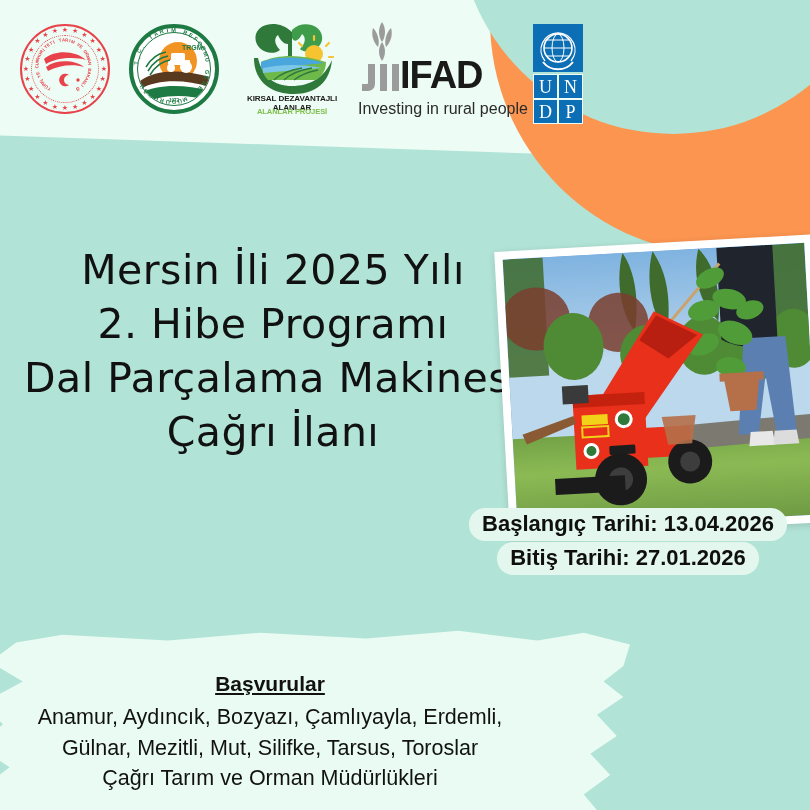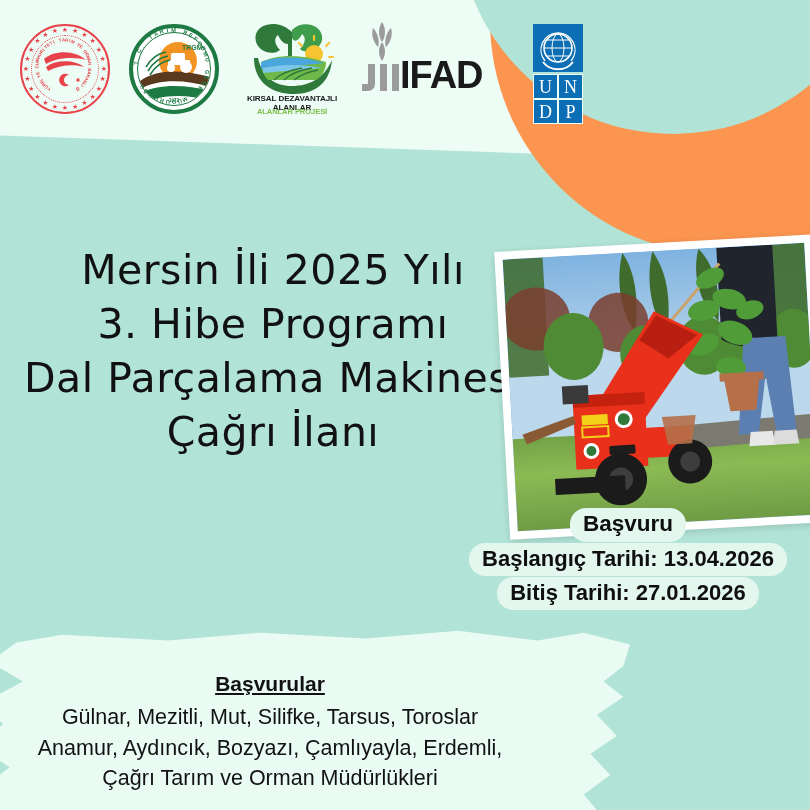--- a/index.html
+++ b/index.html
@@ -460,20 +460,21 @@
           <path d="M24 2 c4 6 4 14 0 20 c-4 -6 -4 -14 0 -20 Z"></path>
           <path d="M15 8 c5 5 7 13 5 19 c-5 -5 -7 -13 -5 -19 Z"></path>
           <path d="M33 8 c-5 5 -7 13 -5 19 c5 -5 7 -13 5 -19 Z"></path>
           <path d="M24 22 c4 6 4 13 0 19 c-4 -6 -4 -13 0 -19 Z"></path>
         </g>
         <path d="M10 44 h7 v20 a7 7 0 0 1 -7 7 h-6 v-7 h5 a1 1 0 0 0 1 -1 Z" fill="#9b9b9b"></path>
         <path d="M22 44 h7 v27 h-7 Z" fill="#9b9b9b"></path>
         <path d="M34 44 h7 v27 h-7 Z" fill="#9b9b9b"></path>
       </svg>
       <div class="ifad-word">IFAD</div>
+      <div class="ifad-tag">Investing in rural people</div>
     </div>
 
     <div class="logo logo-undp">
       <div class="undp-emblem">
         <svg viewBox="0 0 50 48" width="50" height="48">
           <circle cx="25" cy="24" r="14" fill="none" stroke="#ffffff" stroke-width="1.6"></circle>
           <ellipse cx="25" cy="24" rx="6" ry="14" fill="none" stroke="#ffffff" stroke-width="1"></ellipse>
           <path d="M11 24 h28 M13.5 16 h23 M13.5 32 h23" stroke="#ffffff" stroke-width="1" fill="none"></path>
           <path d="M25 9 a17 17 0 0 0 -13 28 M25 9 a17 17 0 0 1 13 28" stroke="#ffffff" stroke-width="1.3" fill="none"></path>
           <path d="M10 38 a19 19 0 0 0 30 0" stroke="#ffffff" stroke-width="2" fill="none"></path>
@@ -482,21 +483,21 @@
       <div class="undp-letter" style="left:17px;top:56px">U</div>
       <div class="undp-letter" style="left:42px;top:56px">N</div>
       <div class="undp-letter" style="left:17px;top:81px">D</div>
       <div class="undp-letter" style="left:42px;top:81px">P</div>
     </div>
 
   </div>
 
   <div class="title-block">
     <span class="title-line">Mersin İli 2025 Yılı</span>
-    <span class="title-line">3. Hibe Programı</span>
+    <span class="title-line">2. Hibe Programı</span>
     <span class="title-line">Dal Parçalama Makinesi</span>
     <span class="title-line">Çağrı İlanı</span>
   </div>
 
   <div class="photo-frame">
     <div class="photo">
       <div class="ph-sky"></div>
       <svg class="ph-trees-back" viewBox="0 0 302 160" preserveAspectRatio="none">
         <g fill="#3f6b2c">
           <path d="M0 0 h40 v120 h-40 Z" opacity="0.85"></path>
@@ -568,25 +569,24 @@
         <g fill="#b5704a">
           <path d="M214 130 h36 l-5 34 h-26 Z"></path>
           <path d="M210 126 h44 v8 h-44 Z"></path>
           <path d="M150 166 h34 l-5 28 h-24 Z" opacity="0.9"></path>
         </g>
       </svg>
     </div>
   </div>
 
   <div class="date-block">
-    <div><span class="date-line">Başvuru</span></div>
     <div><span class="date-line small">Başlangıç Tarihi: 13.04.2026</span></div>
     <div><span class="date-line small">Bitiş Tarihi: 27.01.2026</span></div>
   </div>
 
   <div class="apps-block">
     <div class="apps-title">Başvurular</div>
+    <div class="apps-line">Anamur, Aydıncık,  Bozyazı, Çamlıyayla, Erdemli,</div>
     <div class="apps-line">Gülnar, Mezitli, Mut, Silifke, Tarsus, Toroslar</div>
-    <div class="apps-line">Anamur, Aydıncık,  Bozyazı, Çamlıyayla, Erdemli,</div>
     <div class="apps-line">Çağrı Tarım ve Orman Müdürlükleri</div>
   </div>
 
 </div>
 
 </body></html>

